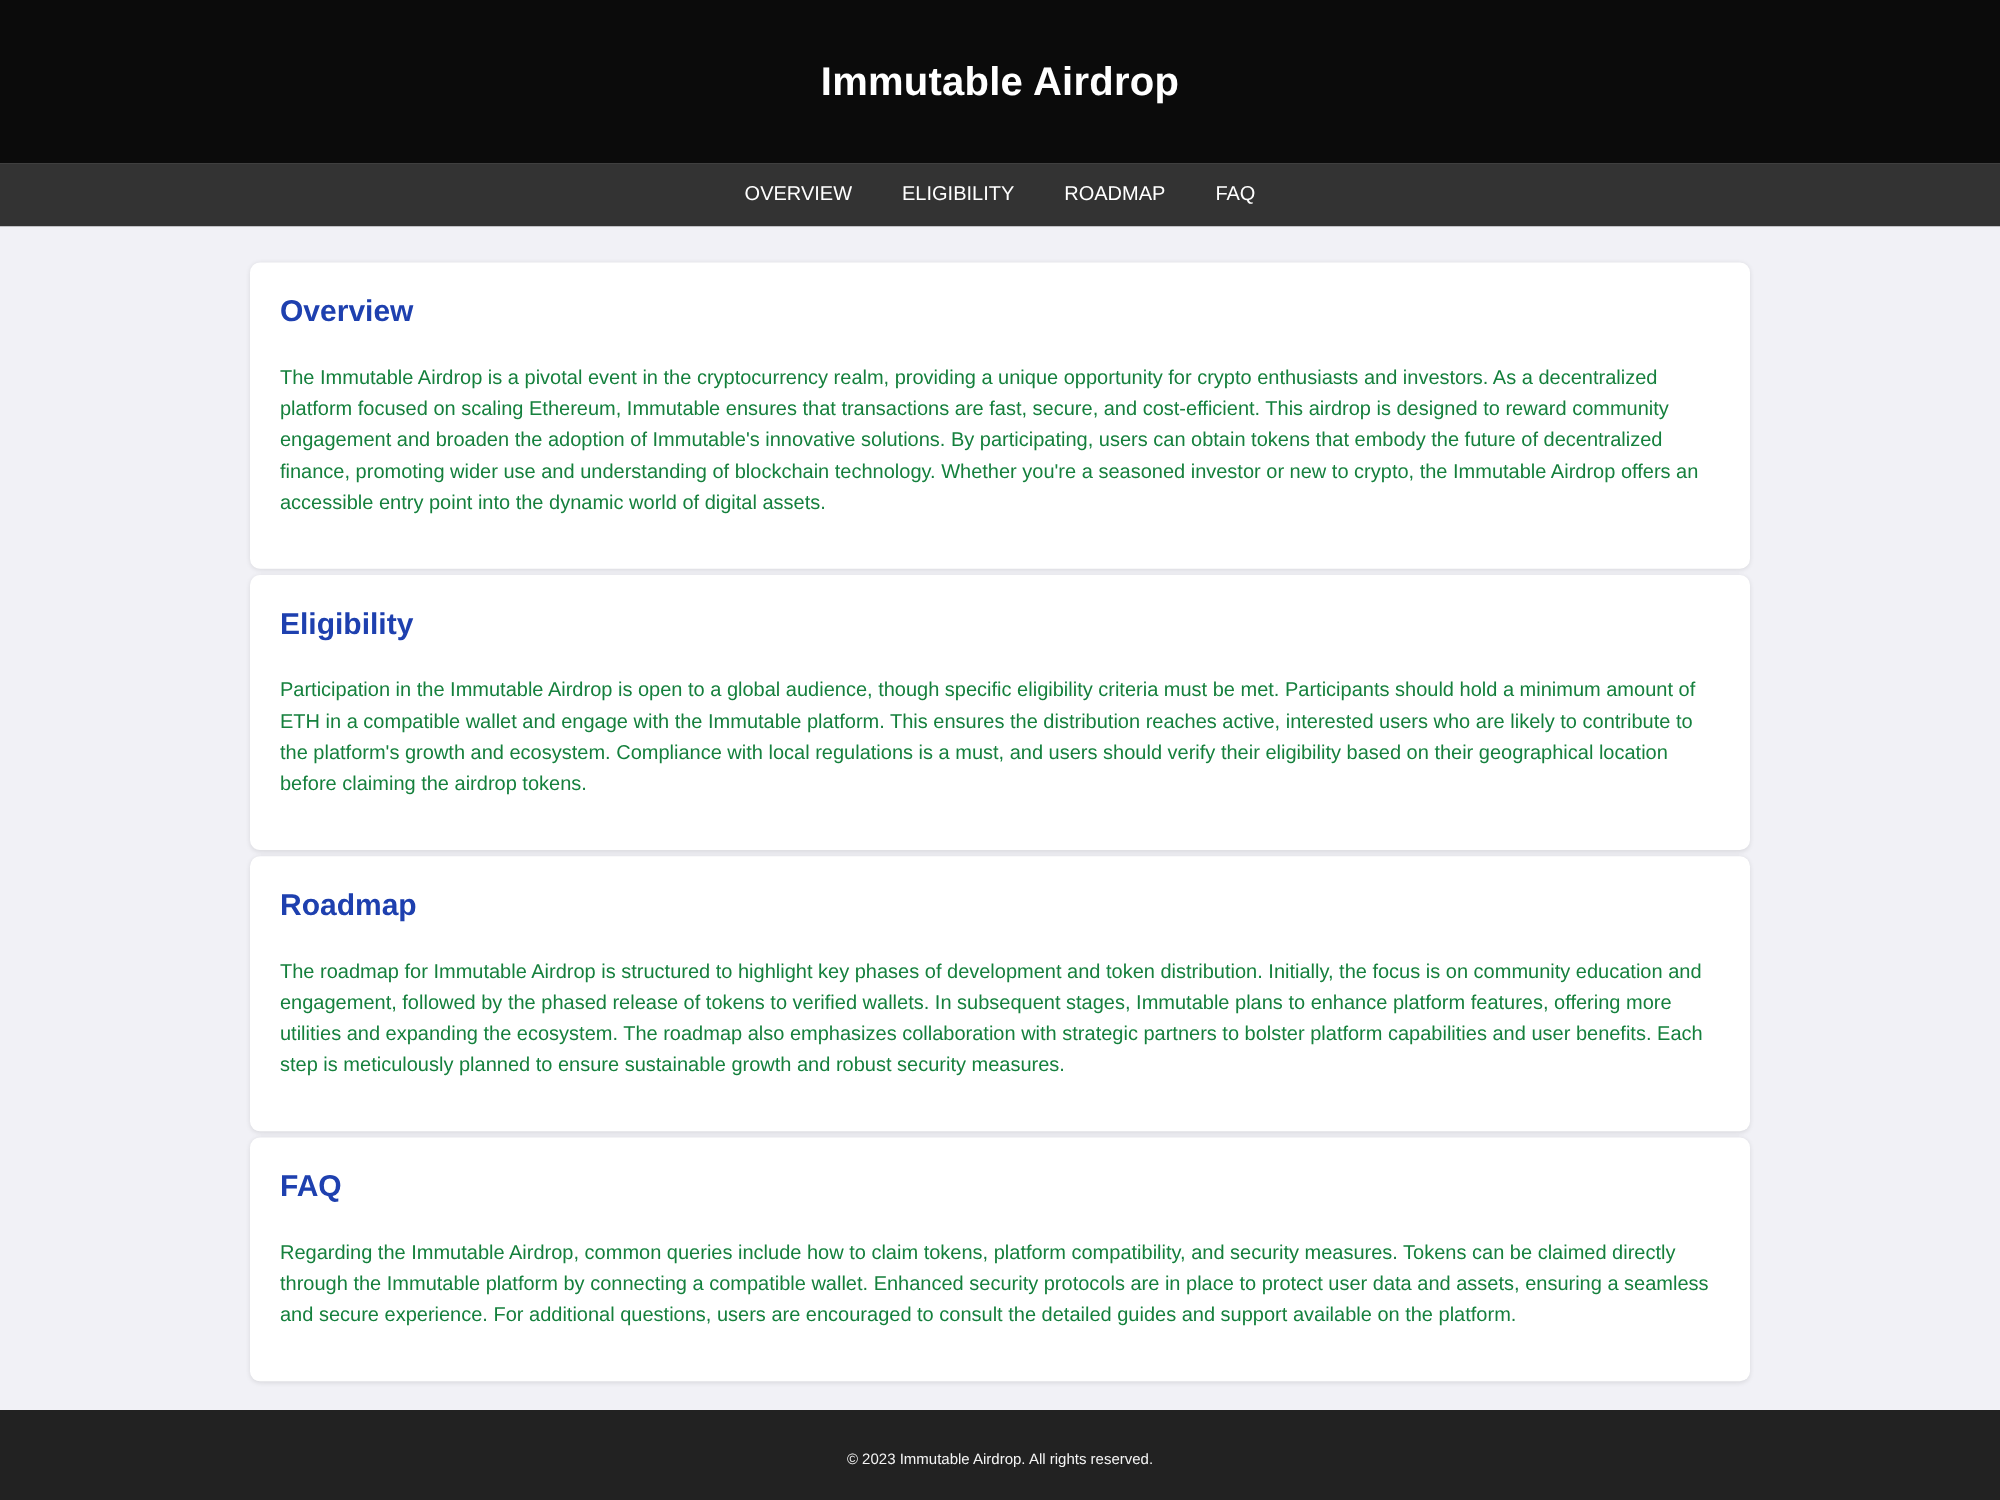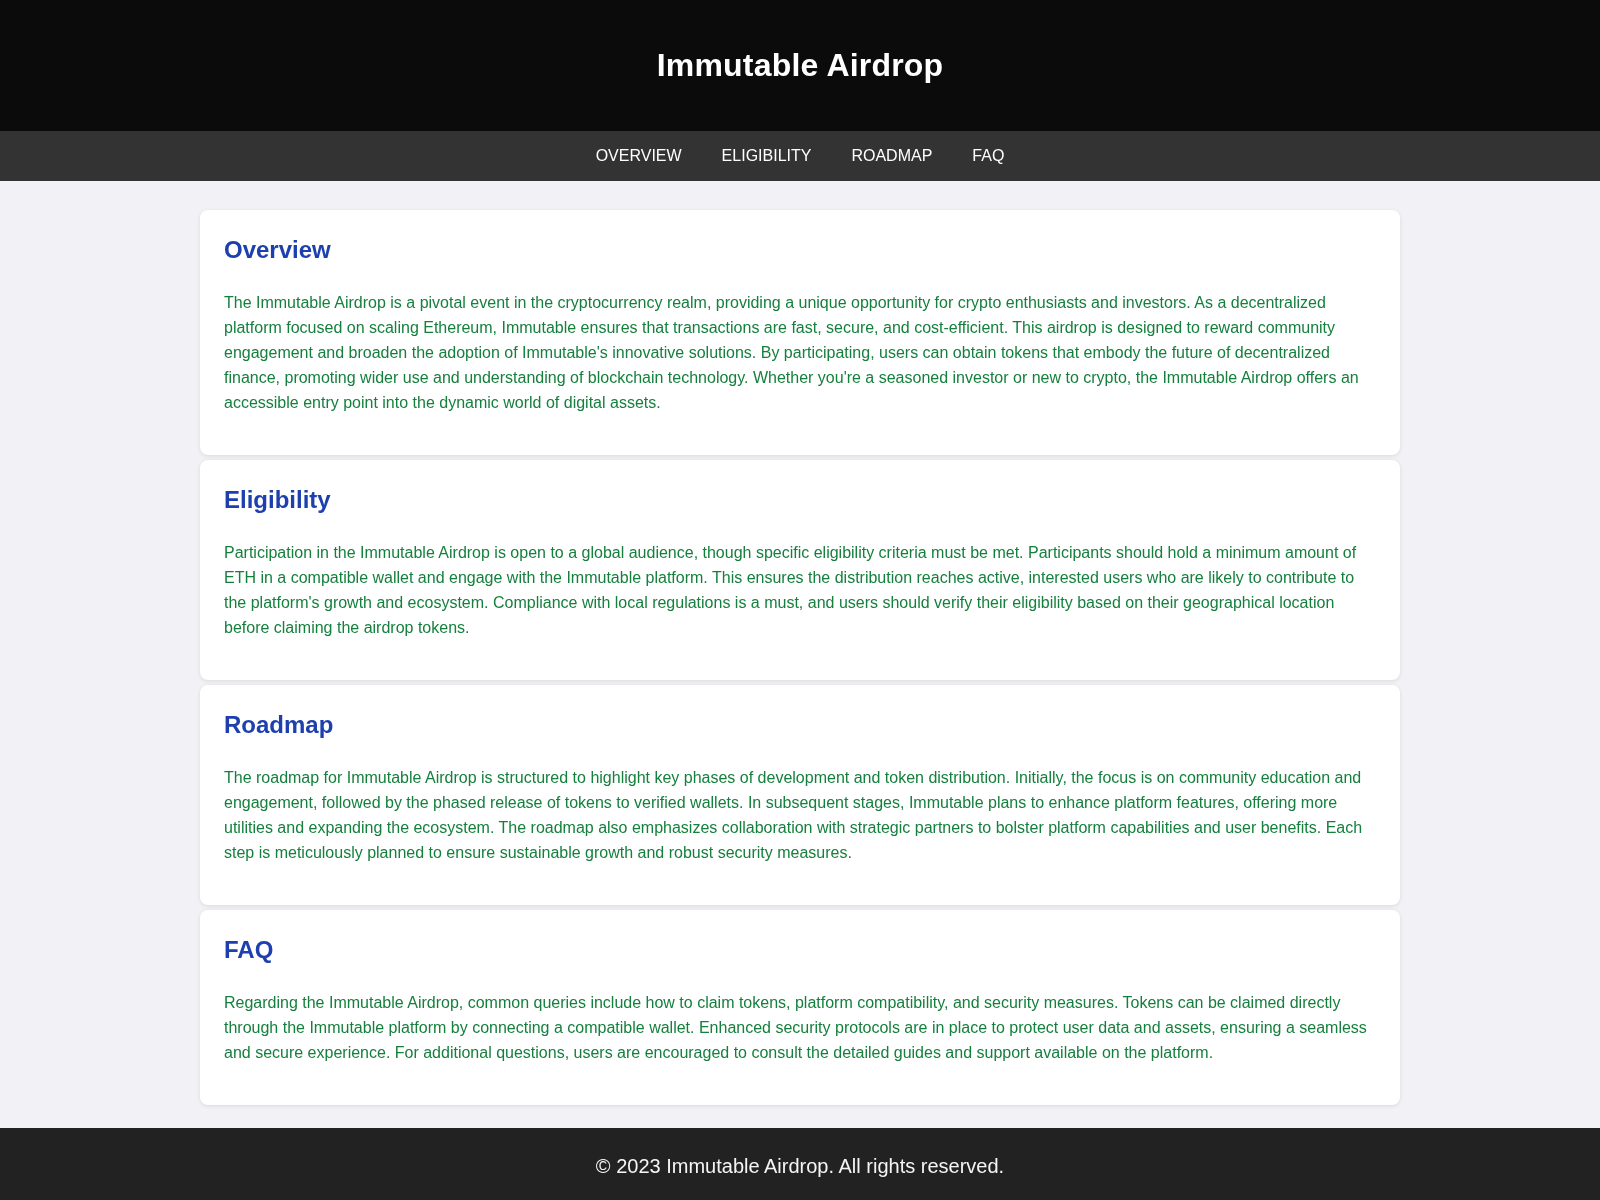--- a/index.html
+++ b/index.html
@@ -71,21 +71,21 @@
   .site-footer {
     height: 77px;
     background: #222222;
     display: flex;
     align-items: center;
     justify-content: center;
   }
   .site-footer p {
     margin: 0;
     color: #f5f5f5;
-    font-size: 20px;
+    font-size: 12px;
   }
 </style>
 </head>
 <body>
 
 <header class="site-header">
   <h1>Immutable Airdrop</h1>
 </header>
 
 <nav class="site-nav">

